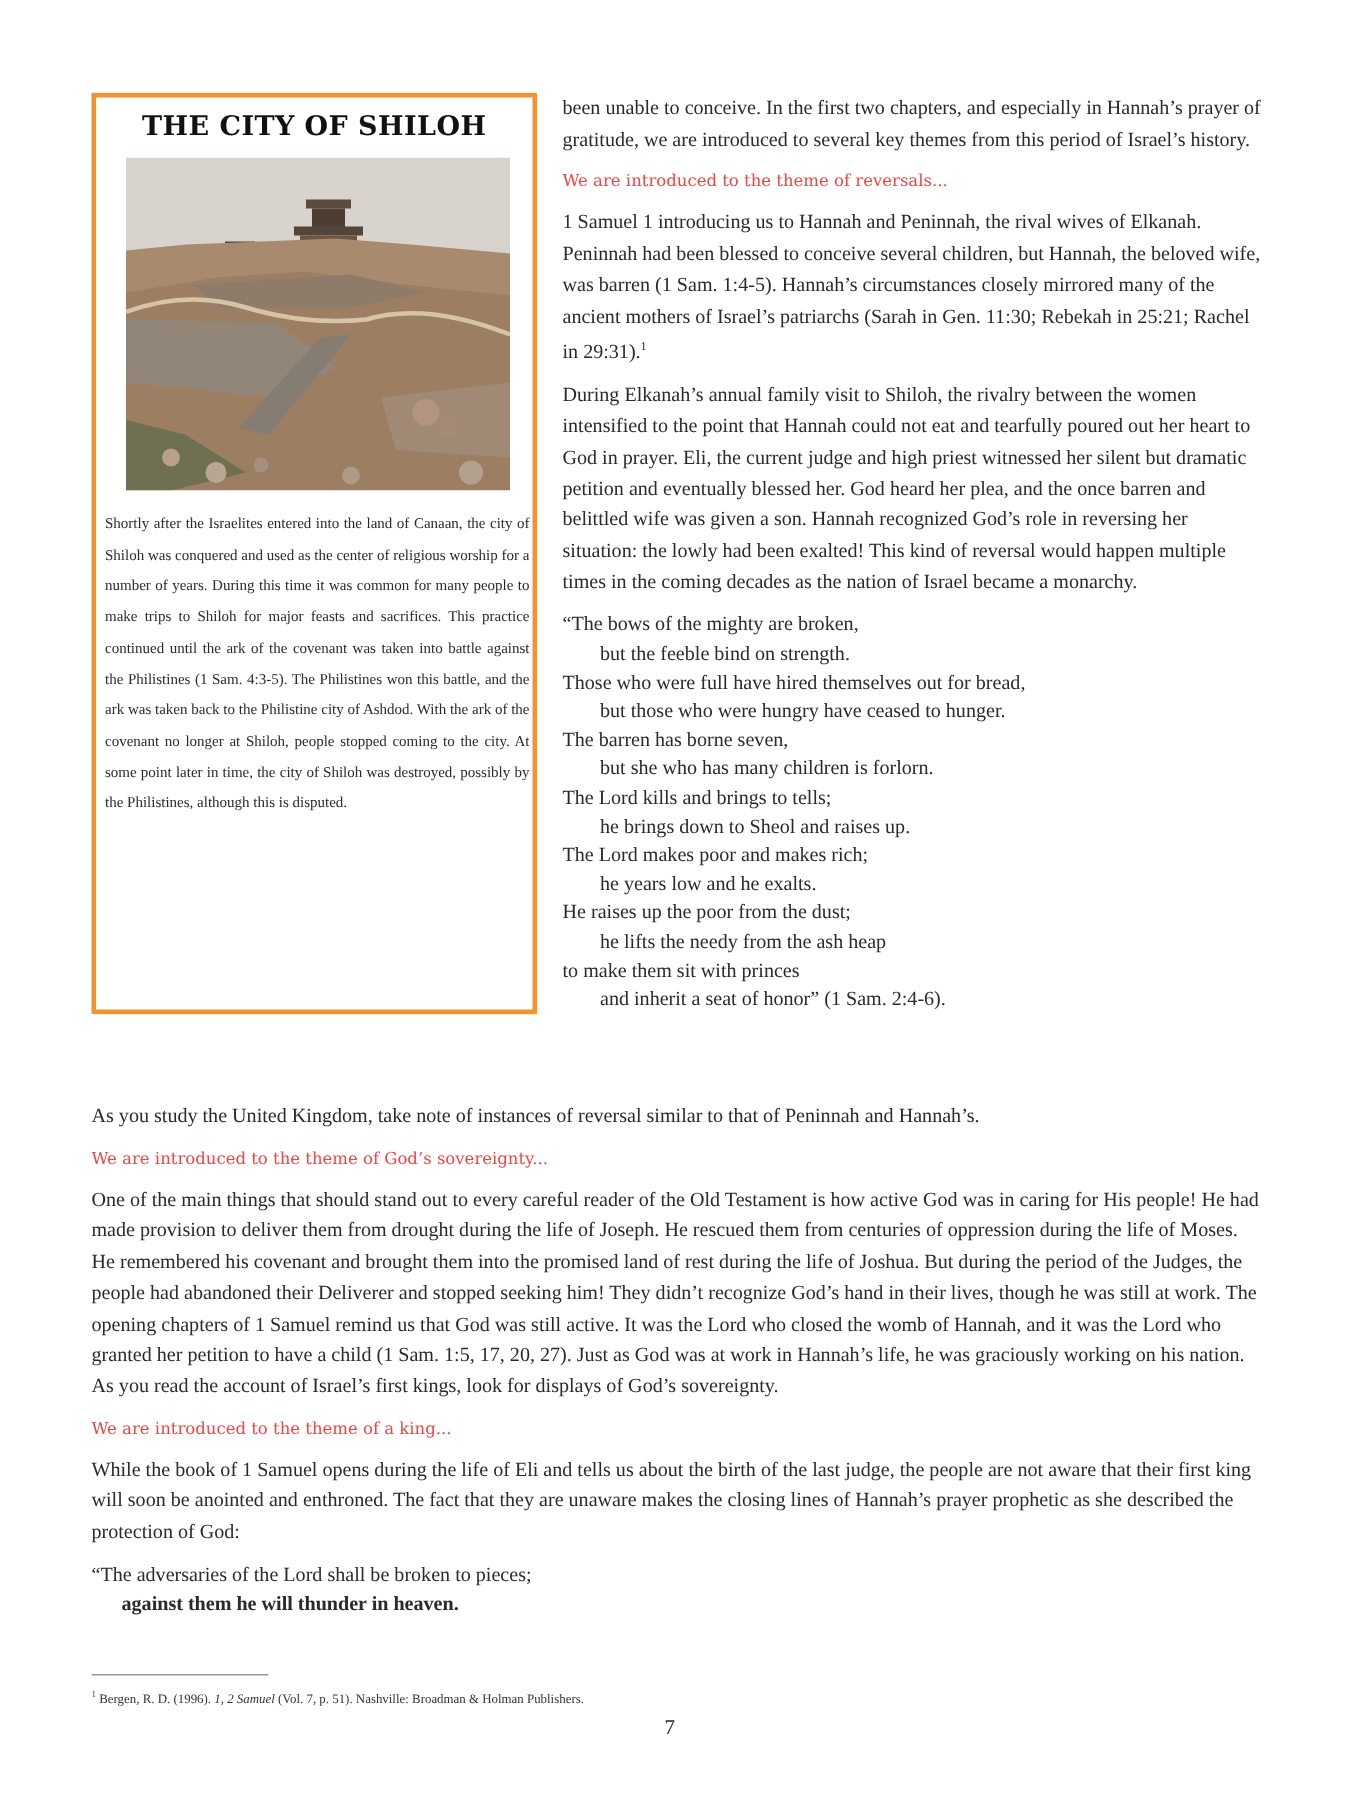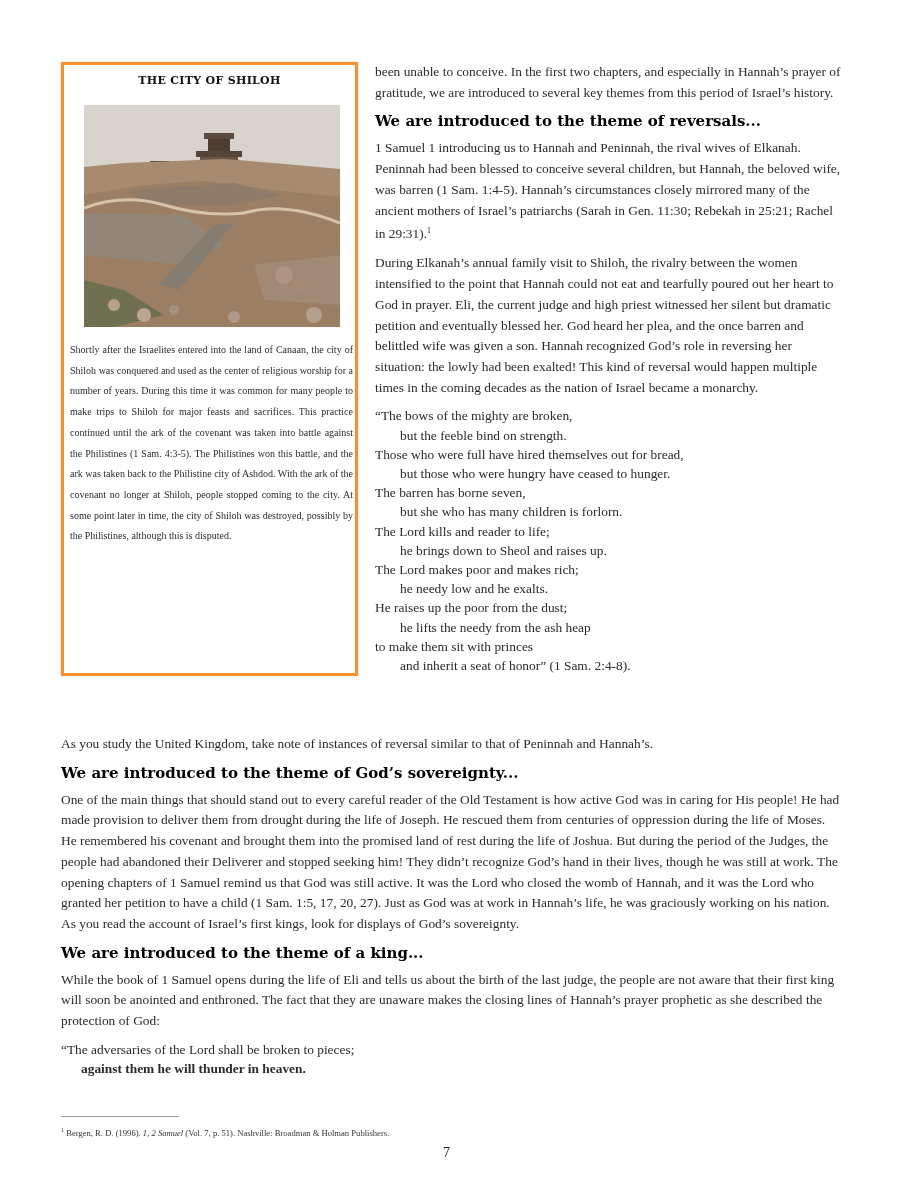--- a/index.html
+++ b/index.html
@@ -3,29 +3,29 @@
   <meta charset="utf-8">
   <style>
     html, body { margin: 0; padding: 0; background: #ffffff; }
     body { width: 900px; height: 1200px; position: relative; overflow: hidden;
            font-family: "Liberation Serif", "DejaVu Serif", serif; color: #2b2b2b; }
     .page { position: absolute; left: 0; top: 0; width: 900px; height: 1200px; }
 
     .sidebar-box { position: absolute; left: 61px; top: 62px; width: 297px; height: 614px;
                    border: 3px solid #f5922f; box-sizing: border-box; background: #fff;
                    box-shadow: 0 0 1px #f7b777; }
-    .sidebar-title { text-align: center; font-weight: bold; font-size: 11px; letter-spacing: 0.3px;
+    .sidebar-title { text-align: center; font-weight: bold; font-size: 18px; letter-spacing: 0.3px;
                      margin-top: 9px; color: #111; font-family: "DejaVu Serif", serif; }
     .sidebar-photo { position: absolute; left: 20px; top: 40px; width: 256px; height: 222px; overflow: hidden; }
     .sidebar-text { position: absolute; left: 6px; top: 275px; width: 283px; font-size: 10px;
                     line-height: 20.7px; text-align: justify; color: #2a2a2a; }
 
     .right-col { position: absolute; left: 375px; top: 62px; width: 470px; font-size: 13.4px; line-height: 20.7px; color: #2a2a2a; }
     .right-col p { margin: 0 0 8px 0; }
-    h3.theme { font-family: "DejaVu Serif", serif; font-weight: bold; font-size: 15px; color: #000000; margin: 0 0 7px 0; line-height: 20px; }
+    h3.theme { font-family: "DejaVu Serif", serif; font-weight: normal; font-size: 11px; color: #ef4444; margin: 0 0 7px 0; line-height: 20px; }
     .poem { margin: 0; }
     .poem .pl { display: block; line-height: 19.2px; }
     .poem .pl.indent { padding-left: 25px; }
 
     .full { position: absolute; left: 61px; width: 780px; font-size: 13.4px; line-height: 20.7px; color: #2a2a2a; margin-top: 20px; }
     .full p { margin: 0 0 8px 0; }
 
     .fn-rule { position: absolute; left: 61px; top: 1116px; width: 118px; height: 1px; background: #999; }
     .footnote { position: absolute; left: 61px; top: 1127px; font-size: 8.6px; color: #333; }
     .page-number { position: absolute; left: 443px; top: 1145px; font-size: 14px; color: #222; }
@@ -77,28 +77,28 @@
     <h3 class="theme">We are introduced to the theme of reversals...</h3>
     <p><span>1 Samuel 1 introducing us to Hannah and Peninnah, the rival wives of Elkanah. Peninnah had been blessed to conceive several children, but Hannah, the beloved wife, was barren (1 Sam. 1:4-5). Hannah’s circumstances closely mirrored many of the ancient mothers of Israel’s patriarchs (Sarah in Gen. 11:30; Rebekah in 25:21; Rachel in 29:31).</span><sup style="font-size:8px;">1</sup></p>
     <p>During Elkanah’s annual family visit to Shiloh, the rivalry between the women intensified to the point that Hannah could not eat and tearfully poured out her heart to God in prayer. Eli, the current judge and high priest witnessed her silent but dramatic petition and eventually blessed her. God heard her plea, and the once barren and belittled wife was given a son. Hannah recognized God’s role in reversing her situation: the lowly had been exalted! This kind of reversal would happen multiple times in the coming decades as the nation of Israel became a monarchy.</p>
     <div class="poem">
       <span class="pl">“The bows of the mighty are broken,</span>
       <span class="pl indent">but the feeble bind on strength.</span>
       <span class="pl">Those who were full have hired themselves out for bread,</span>
       <span class="pl indent">but those who were hungry have ceased to hunger.</span>
       <span class="pl">The barren has borne seven,</span>
       <span class="pl indent">but she who has many children is forlorn.</span>
-      <span class="pl">The Lord kills and reader to life;</span>
+      <span class="pl">The Lord kills and brings to tells;</span>
       <span class="pl indent">he brings down to Sheol and raises up.</span>
       <span class="pl">The Lord makes poor and makes rich;</span>
-      <span class="pl indent">he needy low and he exalts.</span>
+      <span class="pl indent">he years low and he exalts.</span>
       <span class="pl">He raises up the poor from the dust;</span>
       <span class="pl indent">he lifts the needy from the ash heap</span>
       <span class="pl">to make them sit with princes</span>
-      <span class="pl indent">and inherit a seat of honor” (1 Sam. 2:4-8).</span>
+      <span class="pl indent">and inherit a seat of honor” (1 Sam. 2:4-6).</span>
     </div>
   </div>
 
   <div class="full" style="top:714px;">
     <p>As you study the United Kingdom, take note of instances of reversal similar to that of Peninnah and Hannah’s.</p>
     <h3 class="theme">We are introduced to the theme of God’s sovereignty...</h3>
     <p>One of the main things that should stand out to every careful reader of the Old Testament is how active God was in caring for His people! He had made provision to deliver them from drought during the life of Joseph. He rescued them from centuries of oppression during the life of Moses. He remembered his covenant and brought them into the promised land of rest during the life of Joshua. But during the period of the Judges, the people had abandoned their Deliverer and stopped seeking him! They didn’t recognize God’s hand in their lives, though he was still at work. The opening chapters of 1 Samuel remind us that God was still active. It was the Lord who closed the womb of Hannah, and it was the Lord who granted her petition to have a child (1 Sam. 1:5, 17, 20, 27). Just as God was at work in Hannah’s life, he was graciously working on his nation. As you read the account of Israel’s first kings, look for displays of God’s sovereignty.</p>
     <h3 class="theme">We are introduced to the theme of a king...</h3>
     <p>While the book of 1 Samuel opens during the life of Eli and tells us about the birth of the last judge, the people are not aware that their first king will soon be anointed and enthroned. The fact that they are unaware makes the closing lines of Hannah’s prayer prophetic as she described the protection of God:</p>
     <div class="poem">

